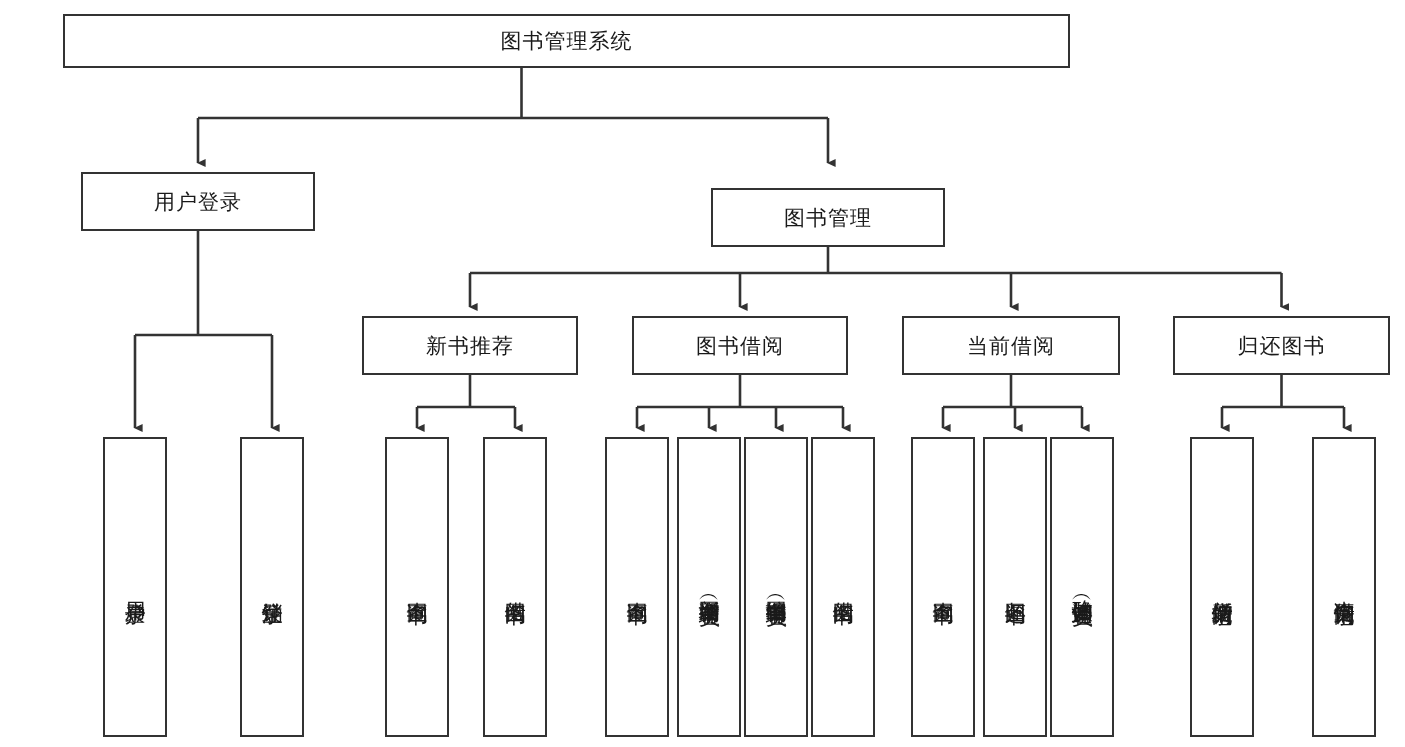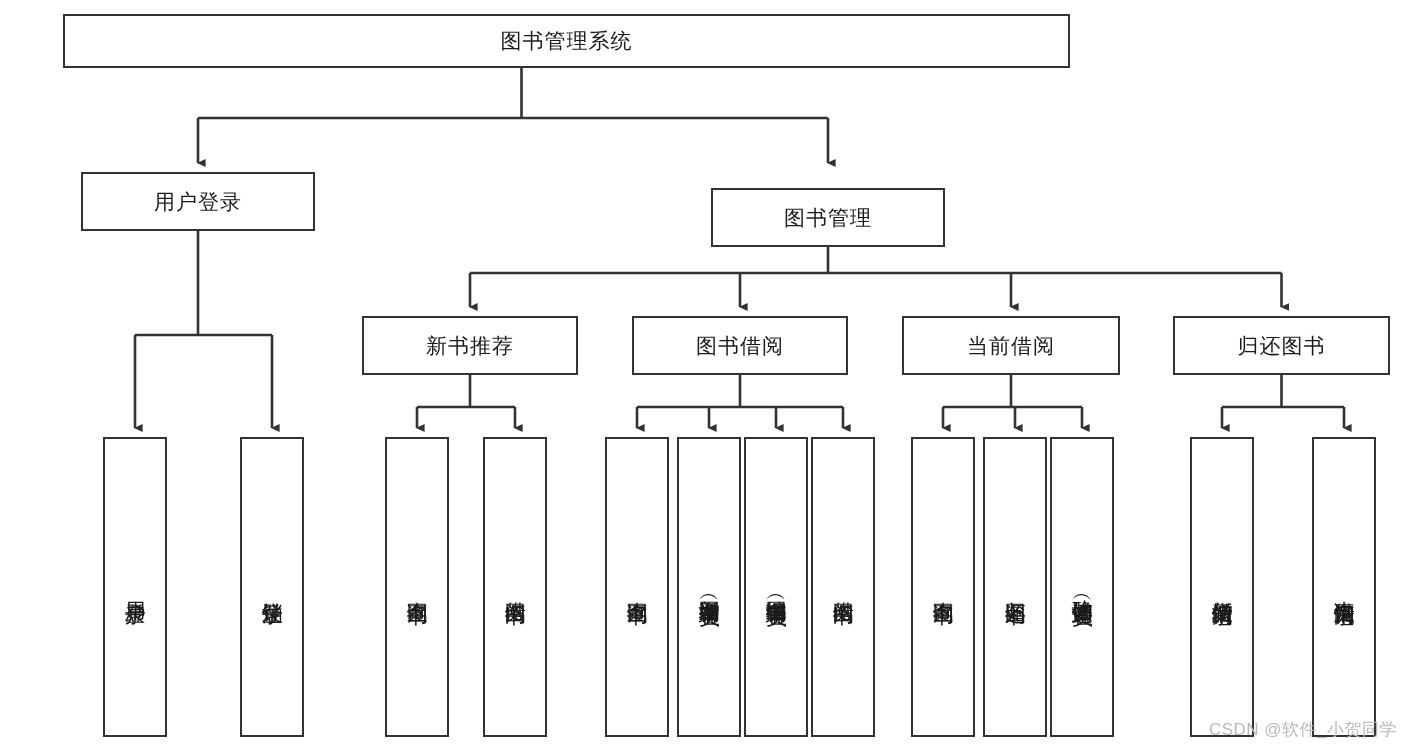--- a/index.html
+++ b/index.html
@@ -172,14 +172,13 @@
         <span class="vlabel">确认归还（管理员）</span>
       </div>
       <div class="node vertical" style="left: 1190px; top: 437px; width: 64px; height: 300px;">
         <span class="vlabel">新增借阅记录</span>
       </div>
       <div class="node vertical" style="left: 1312px; top: 437px; width: 64px; height: 300px;">
         <span class="vlabel">查询借阅记录</span>
       </div>
     </div>
 
-  <div id="watermark">CSDN @软件_小贺同学</div>
 </div>
 
 </body></html>

